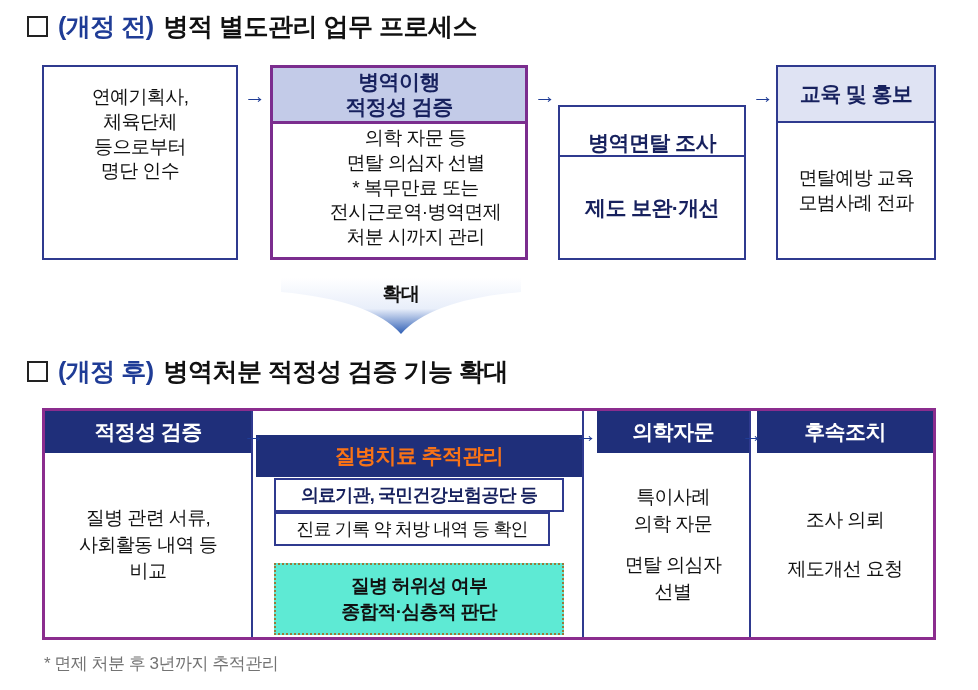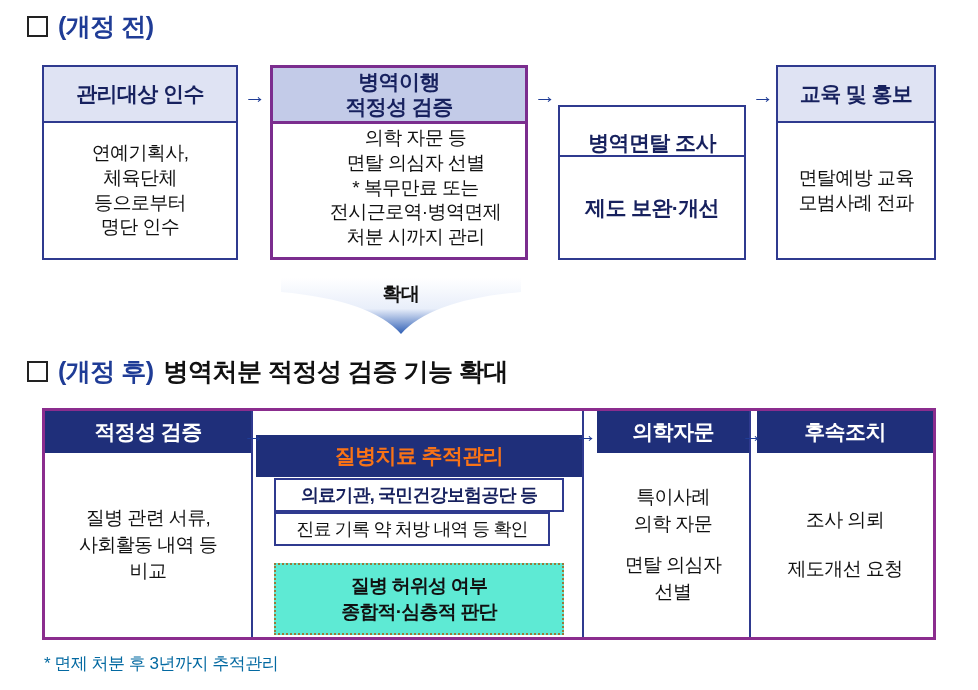--- a/index.html
+++ b/index.html
@@ -249,36 +249,36 @@
     flex-direction: column;
     line-height: 1.35;
     font-size: 19px;
   }
 
   #footnote {
     position: absolute;
     left: 44px;
     top: 652px;
     font-size: 17px;
-    color: #0369a1;
+    color: #737373;
     letter-spacing: -0.5px;
   }
 </style>
 </head>
 <body>
 
 <div class="heading" id="heading-before">
   <span class="checkbox"></span>
   <span class="paren">(개정 전)</span>
+  <span class="maintitle">병적 별도관리 업무 프로세스</span>
 </div>
 
 <div id="top-group">
 
   <div class="box" id="box-a">
-    <div class="box-title">관리대상 인수</div>
     <div class="box-body">
       <div>연예기획사,</div>
       <div>체육단체</div>
       <div>등으로부터</div>
       <div>명단 인수</div>
     </div>
   </div>
 
   <div class="arrow" id="arrow-ab">→</div>
 

